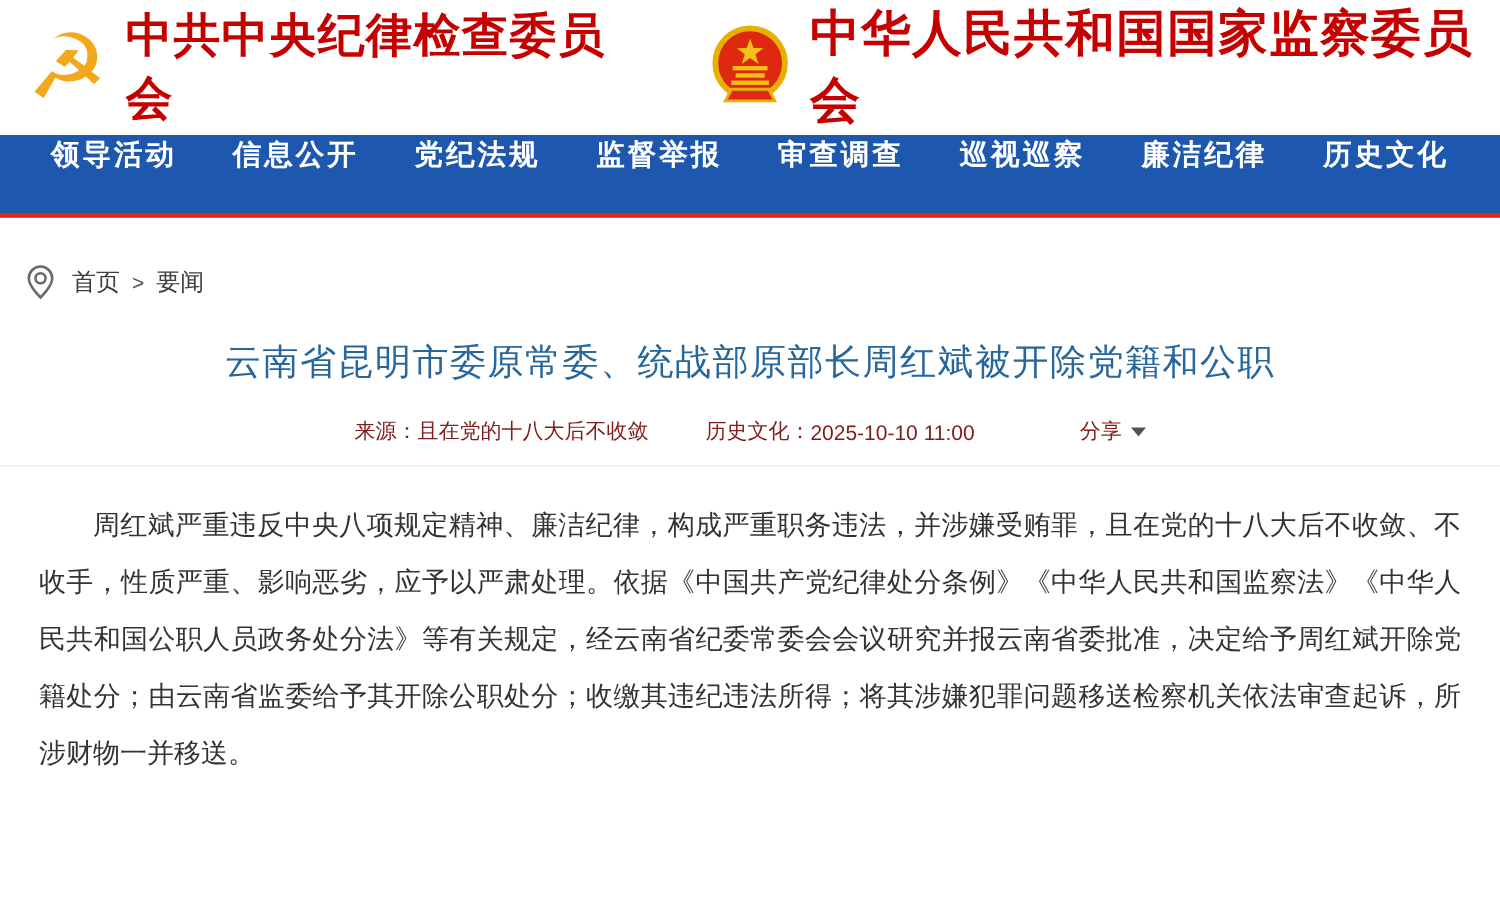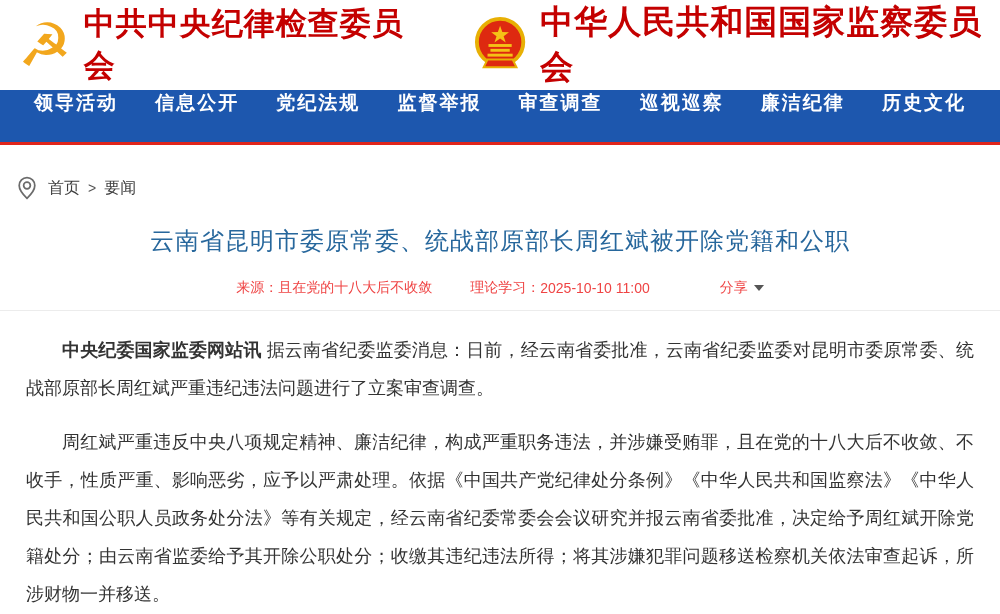--- a/index.html
+++ b/index.html
@@ -26,21 +26,21 @@
   
   .breadcrumb { display:flex; align-items:center; padding:30px 0 0 14px; color:#3d3d3d; font-size:16px; }
   .pin-icon { width:26px; height:26px; margin-right:8px; }
   .crumb { cursor:pointer; }
   .crumb-sep { margin:0 8px; color:#555; font-size:14px; }
 
   
   .article-title { margin-top:24px; text-align:center; color:#27679c;
     font-size:24px; font-weight:normal; letter-spacing:1px; }
   .meta-row { margin-top:22px; display:flex; justify-content:center; align-items:center;
-    font-size:14px; color:#ef4444; }
+    font-size:14px; color:#7f1d1d; }
   .meta-gap1 { margin-left:38px; }
   .meta-share { margin-left:70px; display:flex; align-items:center; cursor:pointer; }
   .caret-down { width:0; height:0; border-left:5px solid transparent; border-right:5px solid transparent;
     border-top:6px solid #555; margin-left:6px; }
   .meta-divider { margin-top:13px; border:none; border-top:1px solid #ececec; width:100%; }
 
   .article-body { padding:20px 26px 0 26px; }
   .article-body p { font-size:18px; line-height:38px; color:#333; text-indent:2em;
     text-align:justify; margin-bottom:16px; }
   .lead-bold { font-weight:bold; }
@@ -85,25 +85,24 @@
   <span class="crumb">首页</span>
   <span class="crumb-sep">&gt;</span>
   <span class="crumb">要闻</span>
 </div>
 
 <h1 class="article-title">云南省昆明市委原常委、统战部原部长周红斌被开除党籍和公职</h1>
 
 <div class="meta-row">
   <span>来源：</span>
   <span>且在党的十八大后不收敛</span>
-  <span class="meta-gap1">理论学习：</span>
+  <span class="meta-gap1">历史文化：</span>
   <span>2025-10-10 11:00</span>
   <span class="meta-share">
     <span>分享</span>
     <span class="caret-down"></span>
   </span>
 </div>
 <hr class="meta-divider">
 
 <div class="article-body">
-  <p><span class="lead-bold">中央纪委国家监委网站讯</span><span> 据云南省纪委监委消息：日前，经云南省委批准，云南省纪委监委对昆明市委原常委、统战部原部长周红斌严重违纪违法问题进行了立案审查调查。</span></p>
   <p>周红斌严重违反中央八项规定精神、廉洁纪律，构成严重职务违法，并涉嫌受贿罪，且在党的十八大后不收敛、不收手，性质严重、影响恶劣，应予以严肃处理。依据《中国共产党纪律处分条例》《中华人民共和国监察法》《中华人民共和国公职人员政务处分法》等有关规定，经云南省纪委常委会会议研究并报云南省委批准，决定给予周红斌开除党籍处分；由云南省监委给予其开除公职处分；收缴其违纪违法所得；将其涉嫌犯罪问题移送检察机关依法审查起诉，所涉财物一并移送。</p>
 </div>
 
 </body></html>

